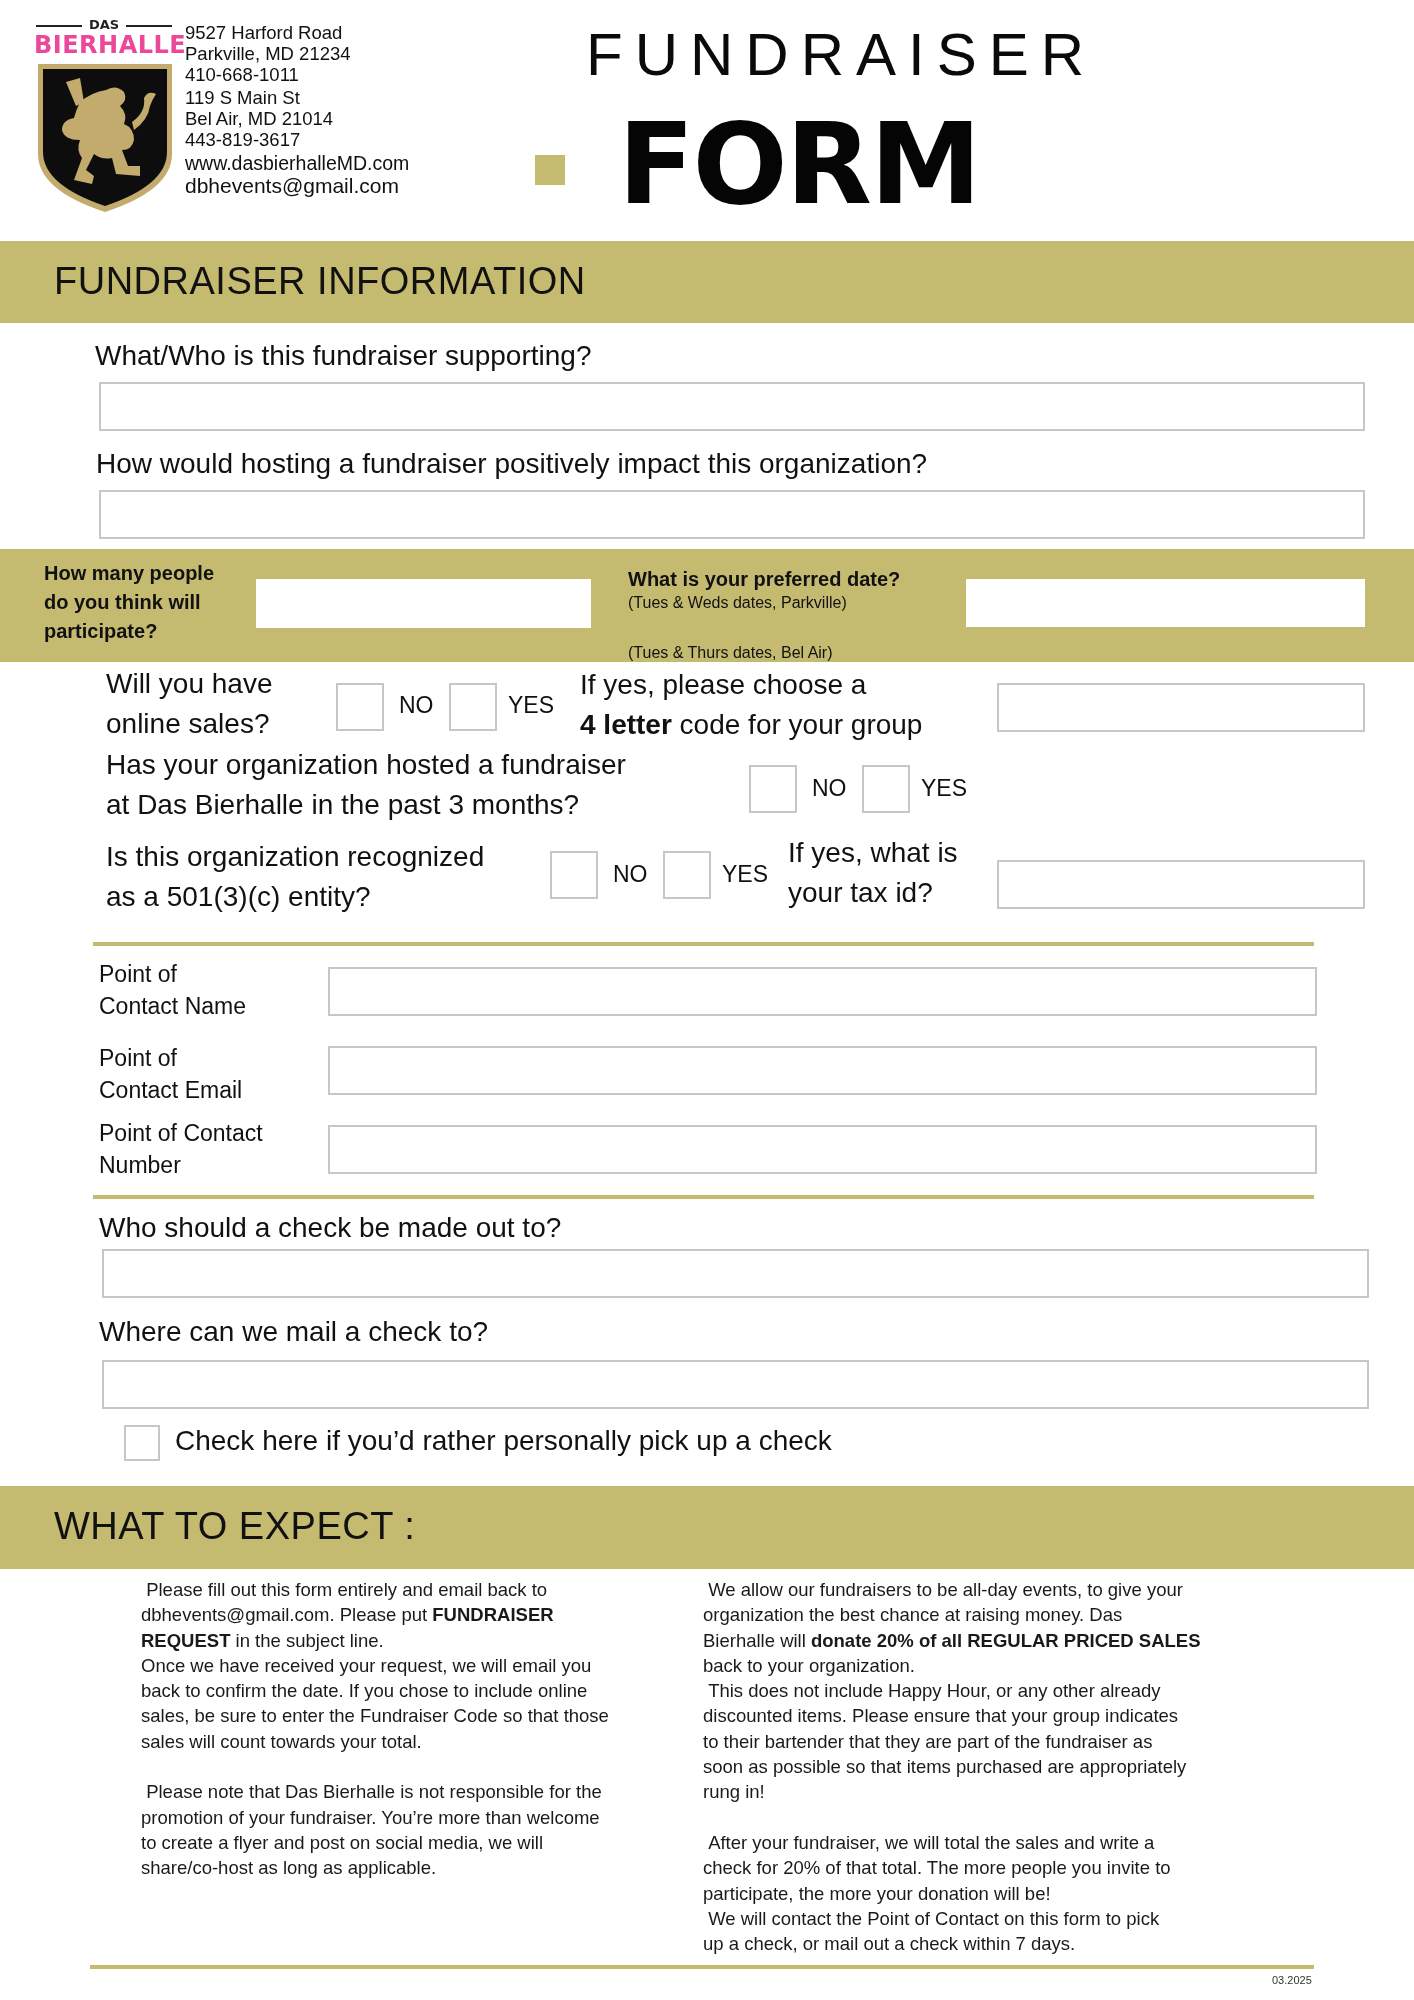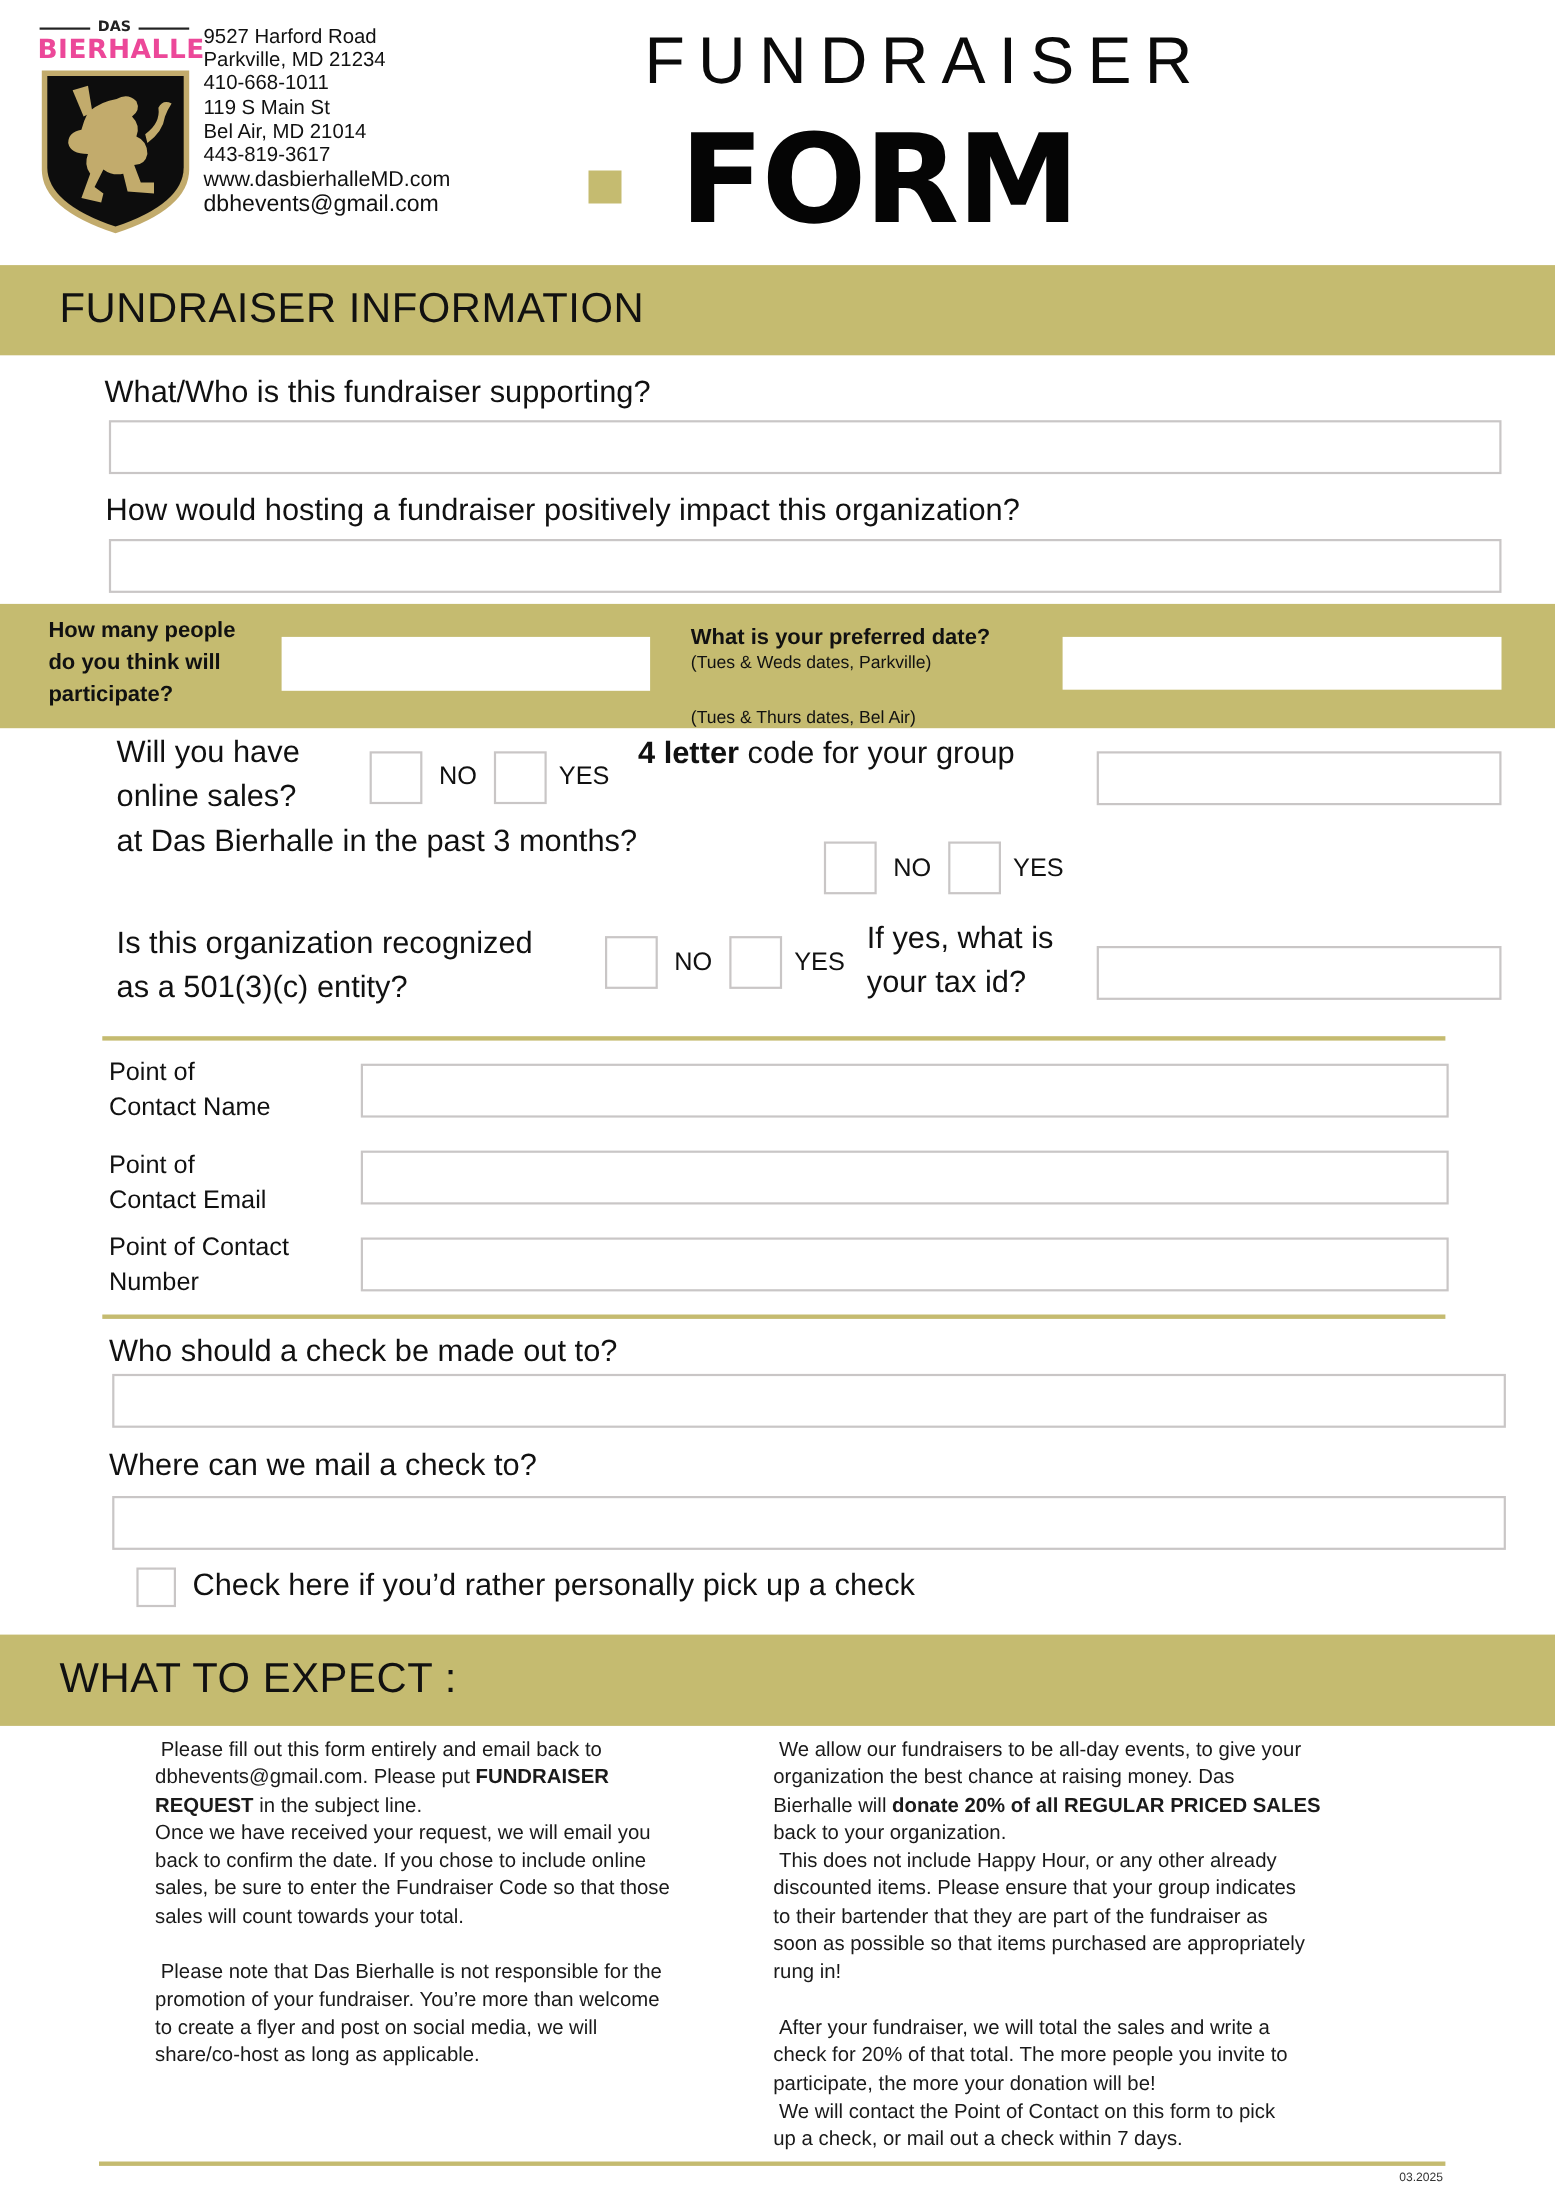--- a/index.html
+++ b/index.html
@@ -79,25 +79,27 @@
 
 <div class="q" style="left:106px;top:664px;">
   <div>Will you have</div>
   <div>online sales?</div>
 </div>
 <div class="cb" style="left:336px;top:683px;"></div>
 <div class="opt" style="left:399px;top:692px;">NO</div>
 <div class="cb" style="left:449px;top:683px;"></div>
 <div class="opt" style="left:508px;top:692px;">YES</div>
 <div class="q" style="left:580px;top:665px;">
+  <div>If yes, please choose a</div>
   <div><b>4 letter</b><span> code for your group</span></div>
 </div>
 <div class="field" style="left:997px;top:683px;width:368px;height:49px;"></div>
 
 <div class="q" style="left:106px;top:745px;">
+  <div>Has your organization hosted a fundraiser</div>
   <div>at Das Bierhalle in the past 3 months?</div>
 </div>
 <div class="cb" style="left:749px;top:765px;"></div>
 <div class="opt" style="left:812px;top:775px;">NO</div>
 <div class="cb" style="left:862px;top:765px;"></div>
 <div class="opt" style="left:921px;top:775px;">YES</div>
 
 <div class="q" style="left:106px;top:837px;">
   <div>Is this organization recognized</div>
   <div>as a 501(3)(c) entity?</div>

